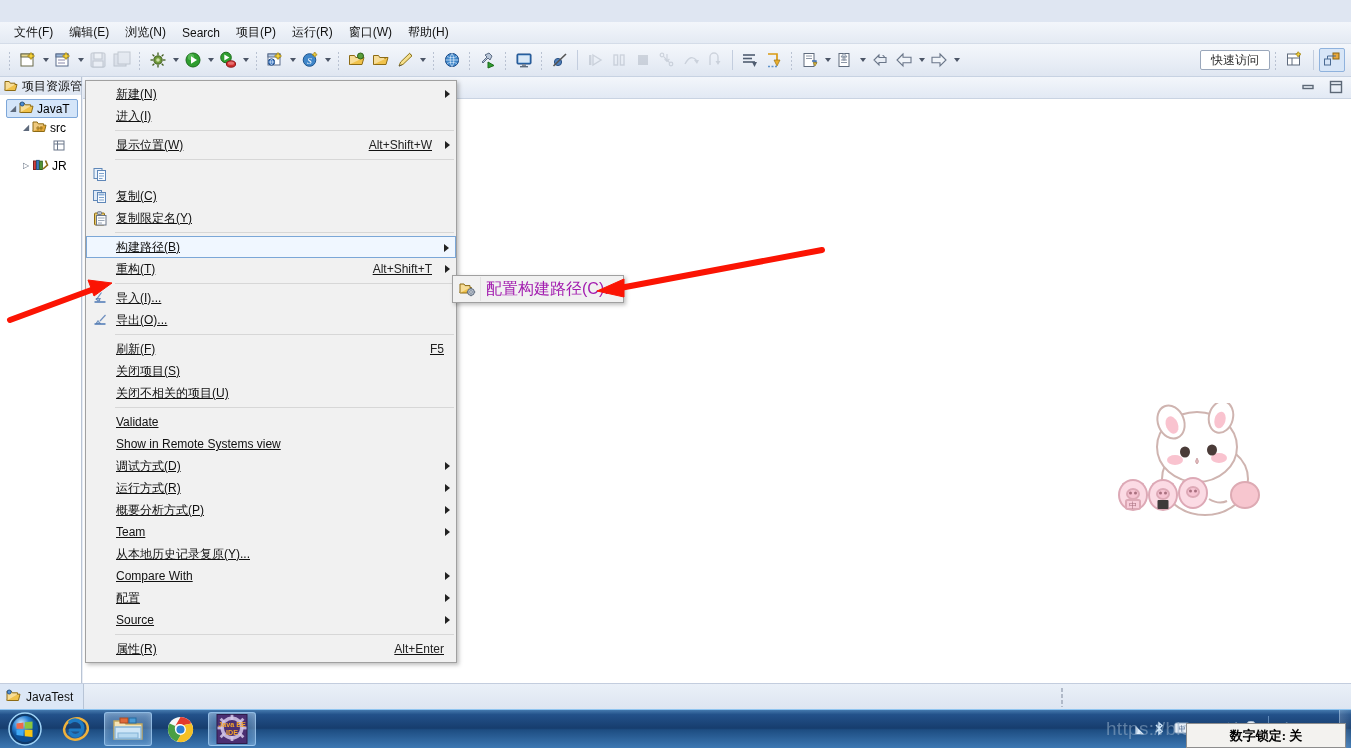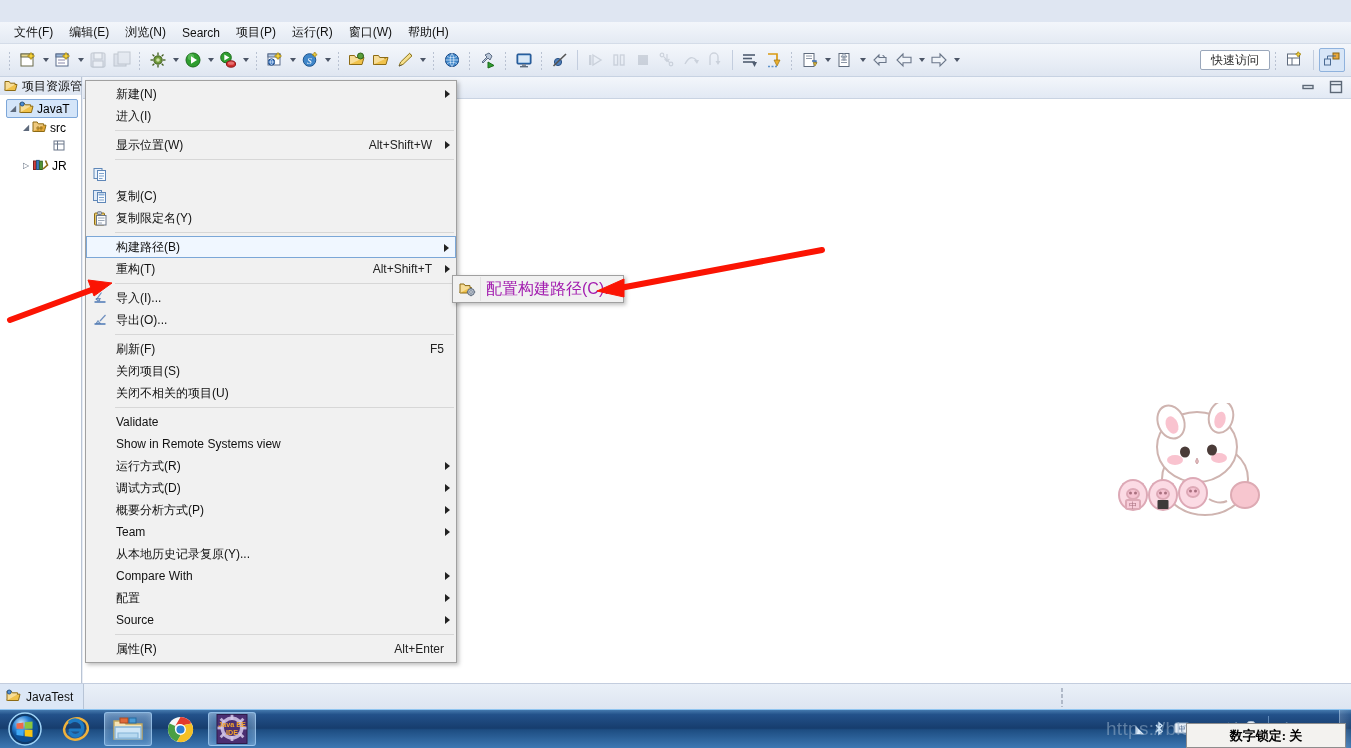--- a/index.html
+++ b/index.html
@@ -112,21 +112,21 @@
     background-size:4px 6px; background-repeat:repeat-y; }
 
   
   .ctxmenu {
     position:absolute; left:85px; top:80px; width:372px;
     background:#f1f1f1; border:1px solid #a0a0a0; box-shadow:2px 2px 4px rgba(0,0,0,.25);
     padding:2px 0; z-index:50;
   }
   .ctxmenu .gutter { position:absolute; left:1px; top:1px; width:27px; bottom:1px; background:#f1f1f1; }
   .ci { position:relative; display:flex; align-items:center; height:22px; padding-left:30px; padding-right:10px;
-        font-size:12px; color:#111; white-space:nowrap; }
+        font-size:12px; color:#111; white-space:nowrap;text-decoration:underline; }
   .ci .ci-icon { position:absolute; left:5px; top:3px; width:18px; height:16px; display:flex; align-items:center; justify-content:center; }
   .ci .ci-accel { margin-left:auto; color:#222; padding-right:2px; }
   .ci .ci-sub { position:absolute; right:6px; top:7px; width:0;height:0;
                 border-top:4px solid transparent; border-bottom:4px solid transparent; border-left:5px solid #222; }
   .ci.dis, .ci.dis .ci-accel { color:#9a9a9a; }
   .ci.hl { background:#f0f7ff; border:1px solid #7ba7d7; height:22px; padding-left:29px; }
   .csep { height:1px; background:#d7d7d7; margin:3px 2px 3px 29px; }
 
   .submenu {
     position:absolute; left:452px; top:275px; width:172px; height:28px;
@@ -745,25 +745,25 @@
 
     <div class="csep"></div>
 
     <div class="ci">
       <span>Validate</span>
     </div>
     <div class="ci">
       <span>Show in Remote Systems view</span>
     </div>
     <div class="ci">
+      <span>调试方式(D)</span>
+      <span class="ci-sub"></span>
+    </div>
+    <div class="ci">
       <span>运行方式(R)</span>
-      <span class="ci-sub"></span>
-    </div>
-    <div class="ci">
-      <span>调试方式(D)</span>
       <span class="ci-sub"></span>
     </div>
     <div class="ci">
       <span>概要分析方式(P)</span>
       <span class="ci-sub"></span>
     </div>
     <div class="ci">
       <span>Team</span>
       <span class="ci-sub"></span>
     </div>

